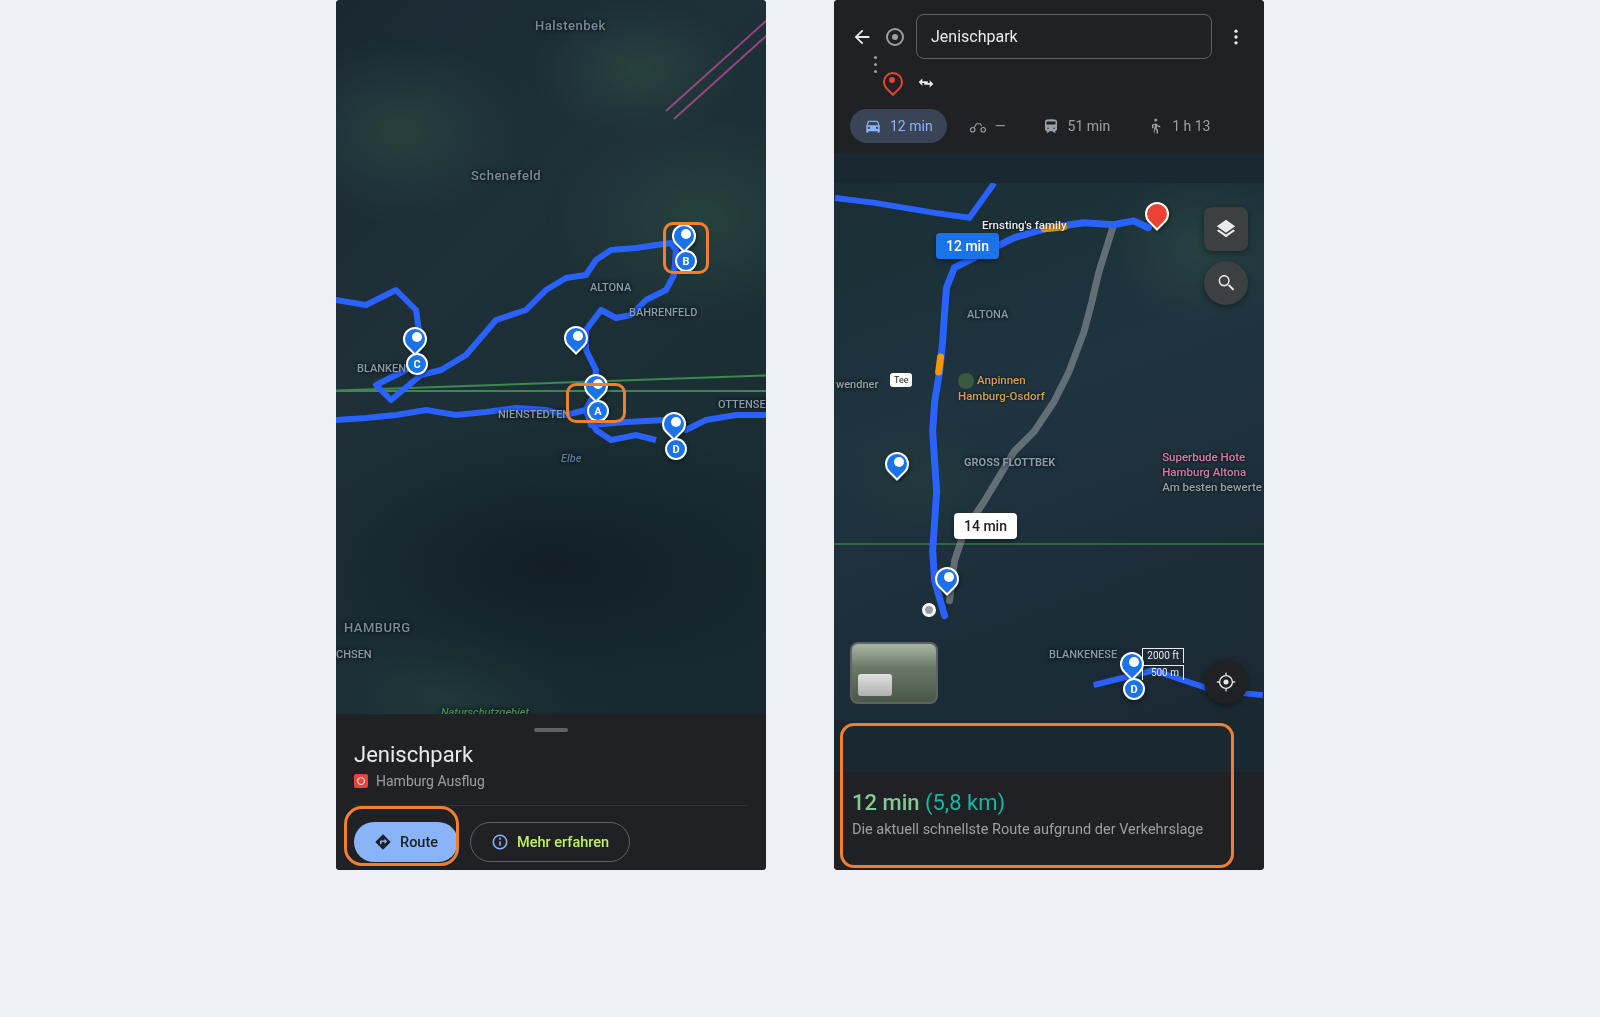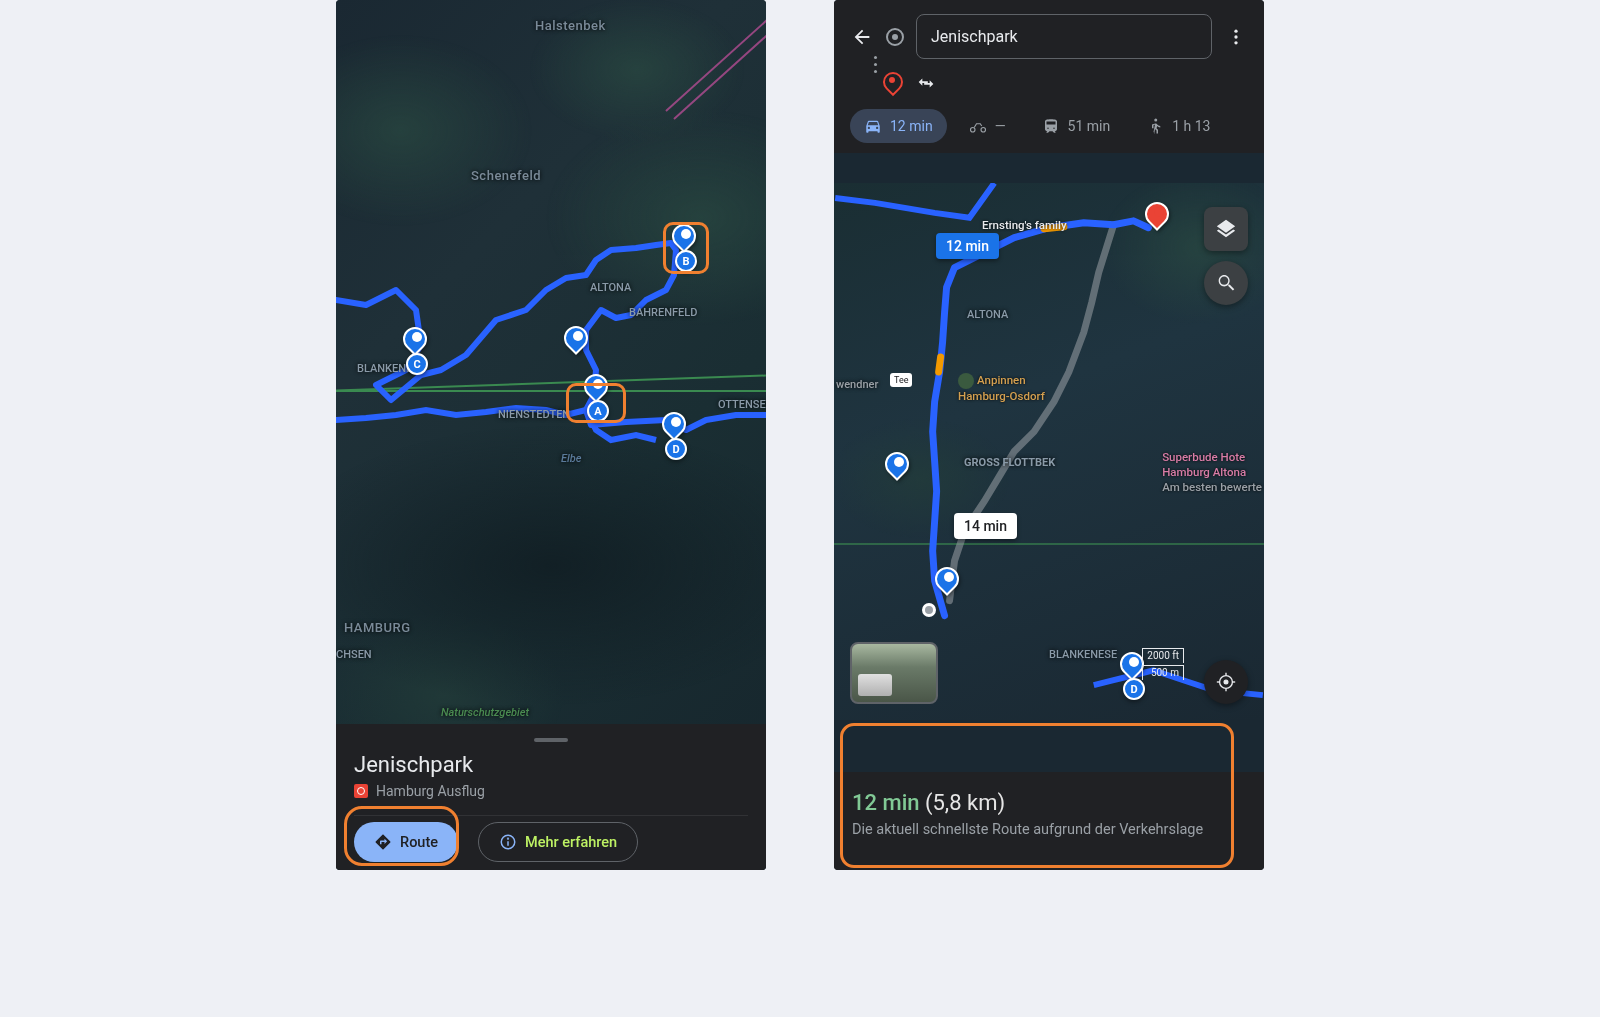--- a/index.html
+++ b/index.html
@@ -137,22 +137,22 @@
 .flag-icon::after {
   content: '';
   position: absolute;
   left: 3px; top: 3px;
   width: 6px; height: 6px;
   border: 1.5px solid #fff;
   border-radius: 50%;
 }
 .btn-row {
   display: flex;
-  gap: 20px;
-  padding-top: 6px;
+  gap: 12px;
+  padding-top: 16px;
   border-top: 1px solid rgba(255,255,255,0.08);
 }
 .btn {
   padding: 10px 20px;
   border-radius: 22px;
   font-size: 14.5px;
   font-weight: 500;
   display: flex;
   align-items: center;
   gap: 8px;
@@ -370,21 +370,21 @@
   position: absolute;
   left: 0; right: 0; bottom: 0;
   background: #202124;
   padding: 18px 18px 14px;
 }
 .route-time {
   font-size: 22px;
   margin-bottom: 6px;
 }
 .route-time .green { color: #81c995; font-weight: 500; }
-.route-time .dist { color: #e5e5e5; margin-top: 40px; }
+.route-time .dist { color: #14b8a6; margin-top: 40px; }
 .route-desc {
   color: #9aa0a6;
   font-size: 14.5px;
   margin-bottom: 18px;
 }
 .action-row {
   display: flex;
   gap: 10px;
 }
 .action-btn {

